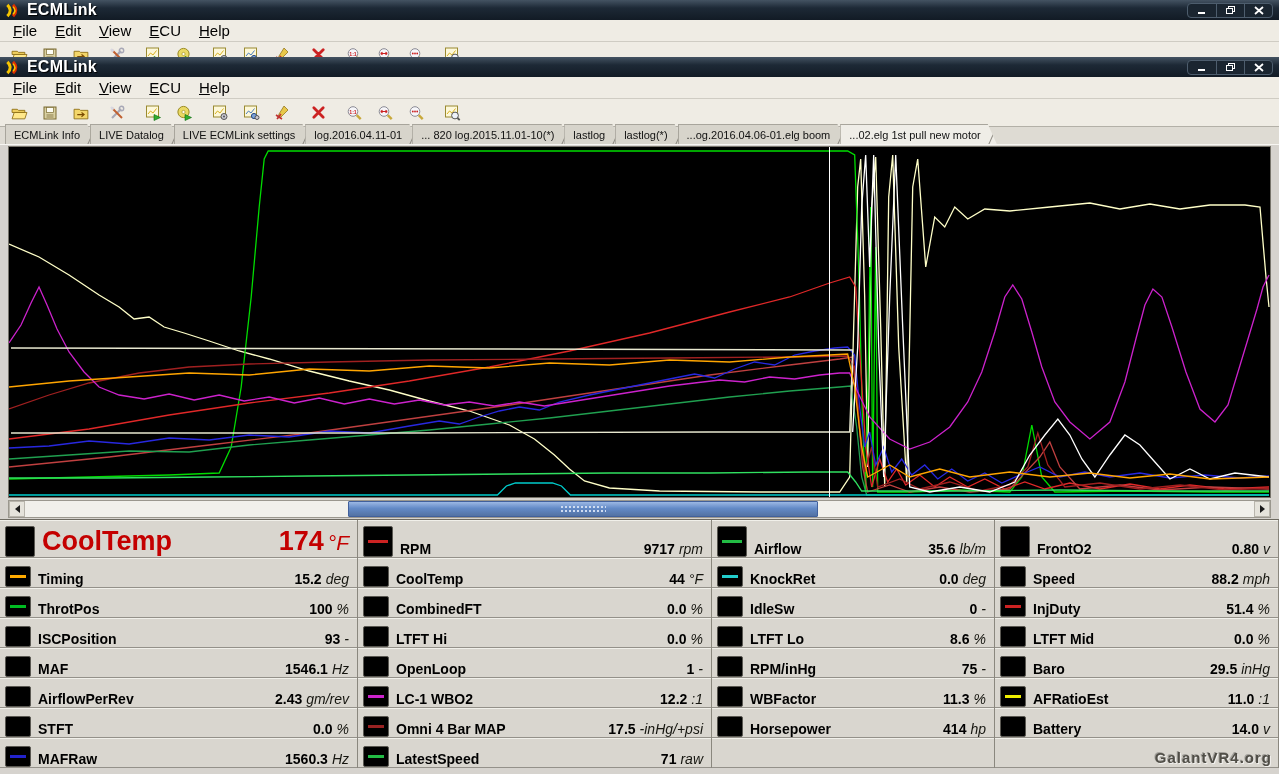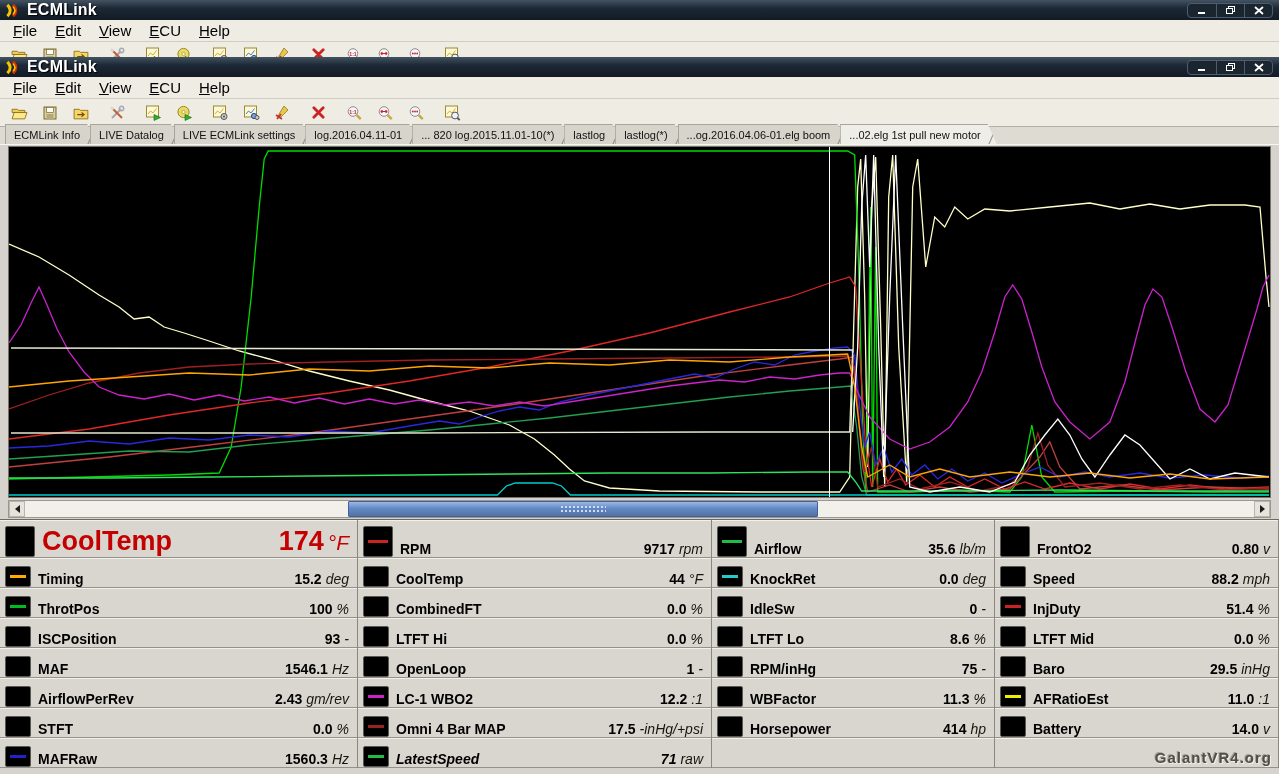--- a/index.html
+++ b/index.html
@@ -75,21 +75,21 @@
     border-radius:2px; margin-right:7px; position:relative; flex:none; }
   .tall .swatch { width:30px; height:31px; }
   .swatch .line { position:absolute; left:4px; right:4px; top:50%; height:3px; margin-top:-2px; }
   .plabel { font-weight:bold; font-size:14px; color:#000; white-space:nowrap; }
   .pvals { margin-left:auto; font-size:14px; color:#000; white-space:nowrap; }
   .pvals .val { font-weight:bold; }
   .pvals .unit { font-style:italic; margin-left:4px; color:#15150f; }
   .grow.big .plabel { font-size:27px; color:#c40000; }
   .grow.big .val { font-size:27px; color:#c40000; }
   .grow.big .unit { font-size:21px; color:#c40000; }
-  .grow.em .plabel, .grow.em .val, .grow.em .unit { font-style:italic; font-weight:bold; }
+  .grow.em .plabel, .grow.em .val, .grow.em .unit { font-weight:bold; }
   .grow.em .unit { font-weight:normal; }
   .grow.empty { background:#d9d6cf; }
   .watermark { position:absolute; right:7px; bottom:2px; font-size:15px; font-weight:bold;
     color:#504e47; text-shadow:1px 1px 0 rgba(255,255,255,.65), -1px -1px 0 rgba(0,0,0,.25);
     letter-spacing:1px; z-index:5;text-align:center; }
 </style>
 </head>
 <body>
 
 <div>

